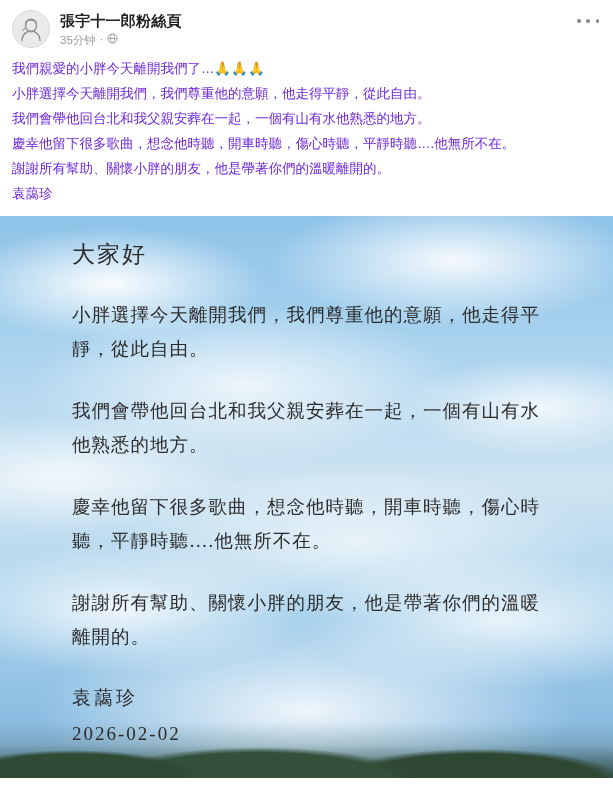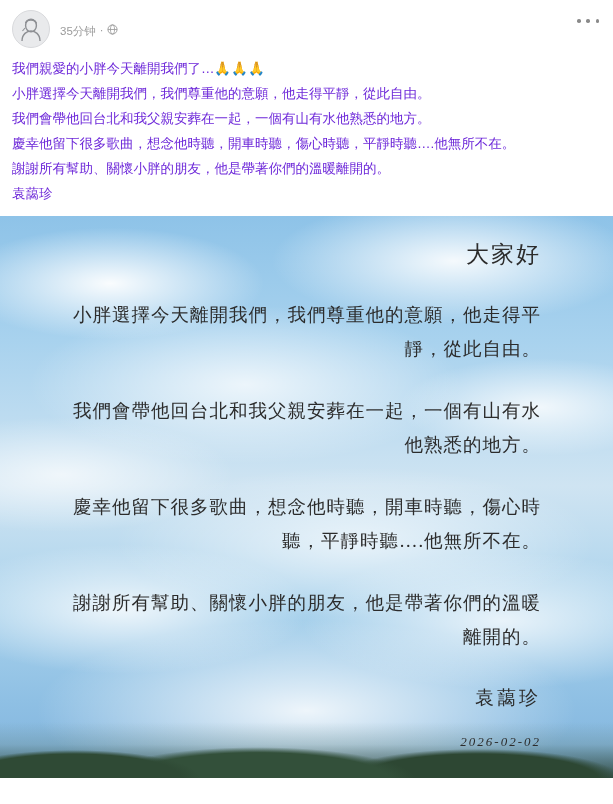--- a/index.html
+++ b/index.html
@@ -140,21 +140,21 @@
       radial-gradient(ellipse 180px 40px at 12% 100%, #2f4a35, #2f4a35 60%, rgba(47,74,53,0) 70%),
       radial-gradient(ellipse 220px 46px at 42% 104%, #33503a, #33503a 60%, rgba(51,80,58,0) 72%),
       radial-gradient(ellipse 200px 42px at 78% 102%, #2d4733, #2d4733 60%, rgba(45,71,51,0) 72%),
       linear-gradient(180deg, rgba(120,160,180,0) 0%, rgba(90,120,110,0.25) 40%, rgba(40,62,45,0.85) 100%);
   }
   .card-text {
     position: absolute;
     left: 0;
     right: 0;
     top: 22px;
-    text-align: right;
+    text-align: left;
     color: #2c2c2c;
     font-family: "Liberation Serif", "DejaVu Serif", serif;
     padding: 0 72px;
   }
   .card-title {
     font-size: 23px;
     line-height: 34px;
     letter-spacing: 2px;
     margin-bottom: 26px;
   }
@@ -164,42 +164,42 @@
     letter-spacing: 1px;
     margin: 0 0 28px 0;
   }
   .card-sign {
     font-size: 19px;
     line-height: 32px;
     letter-spacing: 3px;
     margin-top: 24px;
   }
   .card-date {
-    font-size: 13px;
+    font-size: 19px;
     line-height: 32px;
     letter-spacing: 2px;
-    margin-top: 12px;
-    font-style: italic;
+    margin-top: 4px;
   }
 </style>
 </head>
 <body>
 
 <div class="page">
 
   <div class="post-header">
     <div class="avatar">
       <svg class="face" viewBox="0 0 30 30">
         <path d="M6 26 C6 19 11 16 15 16 C19 16 24 19 24 26" fill="none" stroke="#8d8f93" stroke-width="1.4"></path>
         <ellipse cx="15" cy="10.5" rx="5.4" ry="6.4" fill="none" stroke="#8d8f93" stroke-width="1.4"></ellipse>
         <path d="M9.5 8 C11 4 19 4 20.5 8.5" fill="none" stroke="#8d8f93" stroke-width="1.4"></path>
         <path d="M9 13 L6.5 16" fill="none" stroke="#8d8f93" stroke-width="1.1"></path>
       </svg>
     </div>
     <div class="header-text">
+      <div class="page-name">張宇十一郎粉絲頁</div>
       <div class="meta-row">
         <span class="timestamp">35分钟</span>
         <span class="meta-dot">·</span>
         <svg class="globe-icon" viewBox="0 0 12 12">
           <circle cx="6" cy="6" r="5" fill="none" stroke="#9a9a9a" stroke-width="1"></circle>
           <ellipse cx="6" cy="6" rx="2.2" ry="5" fill="none" stroke="#9a9a9a" stroke-width="0.9"></ellipse>
           <line x1="1" y1="6" x2="11" y2="6" stroke="#9a9a9a" stroke-width="0.9"></line>
         </svg>
       </div>
     </div>

